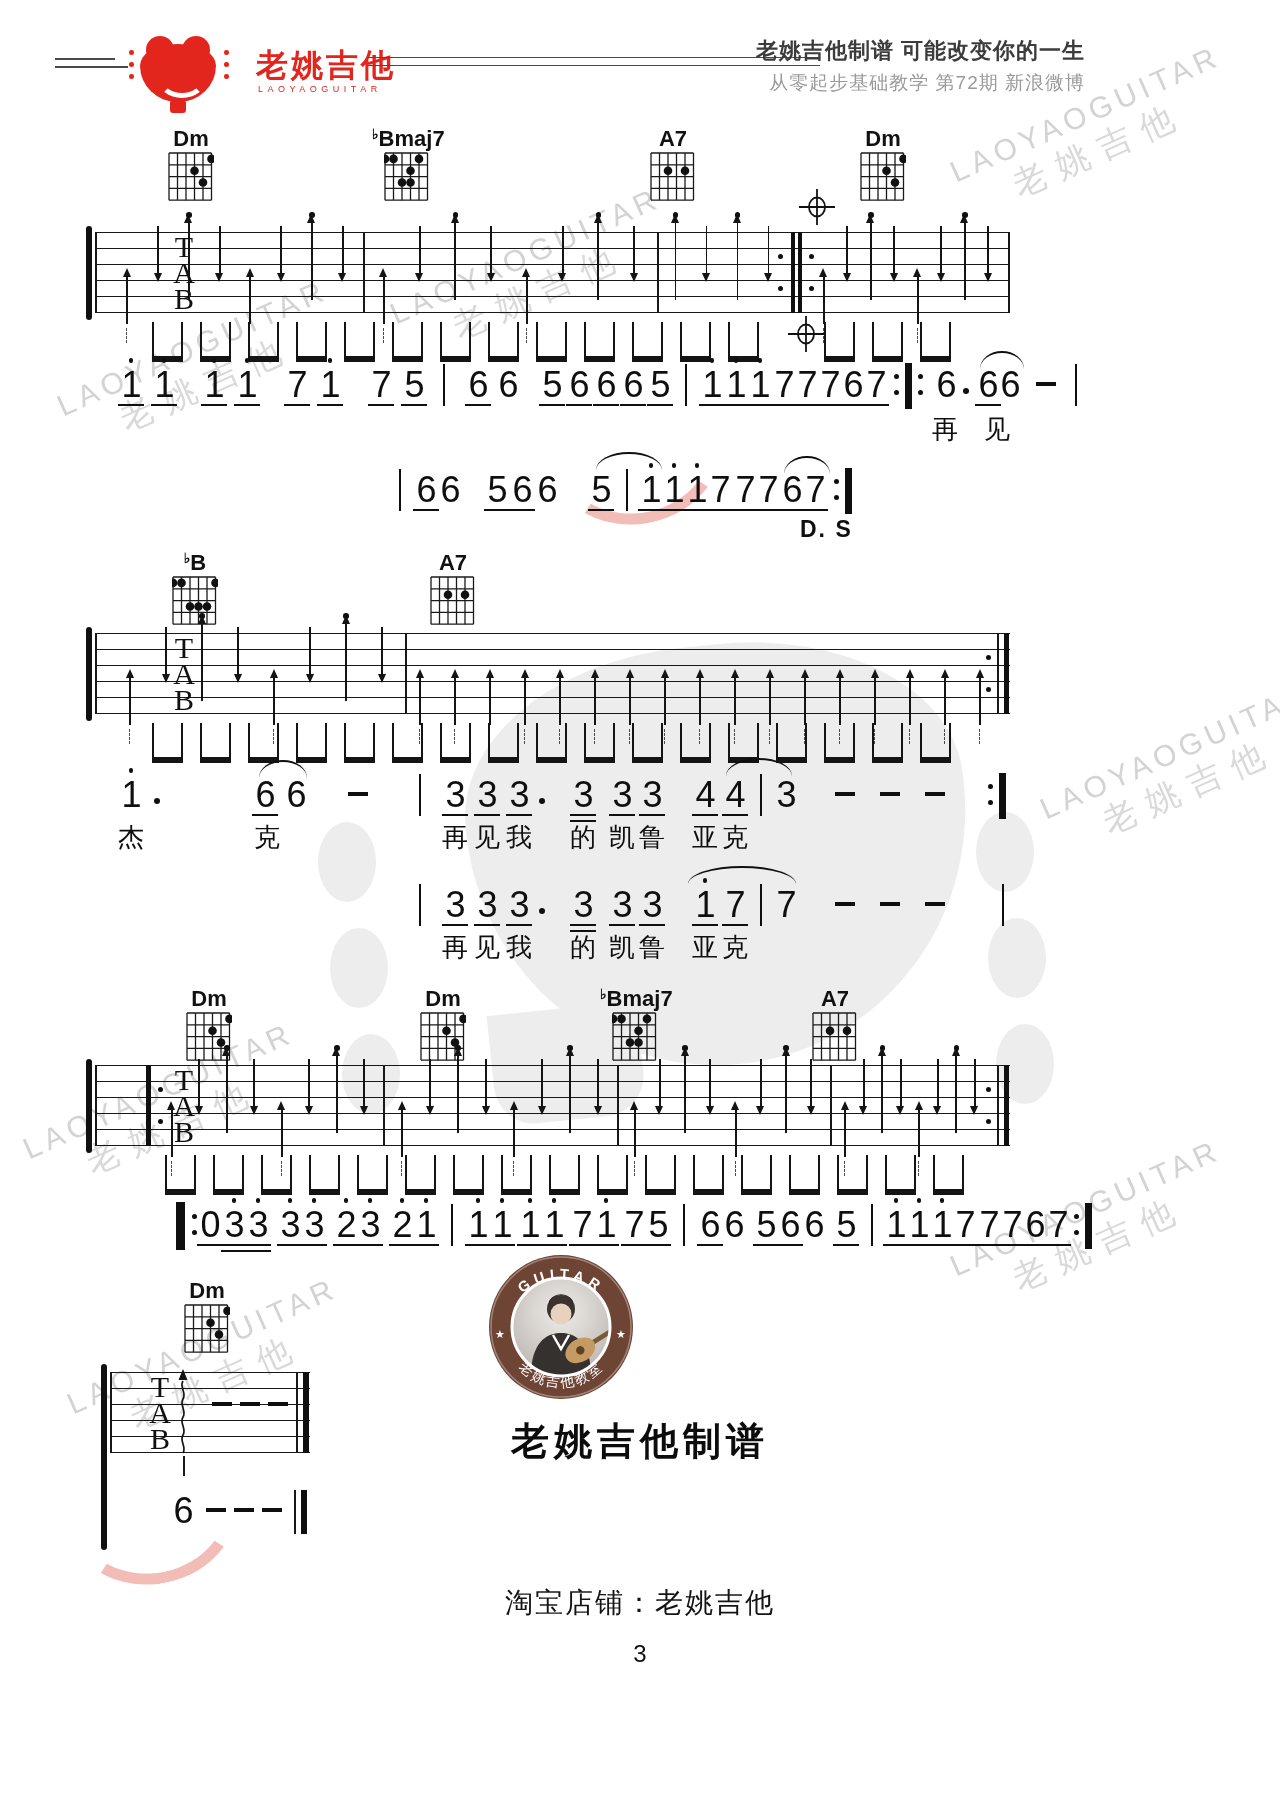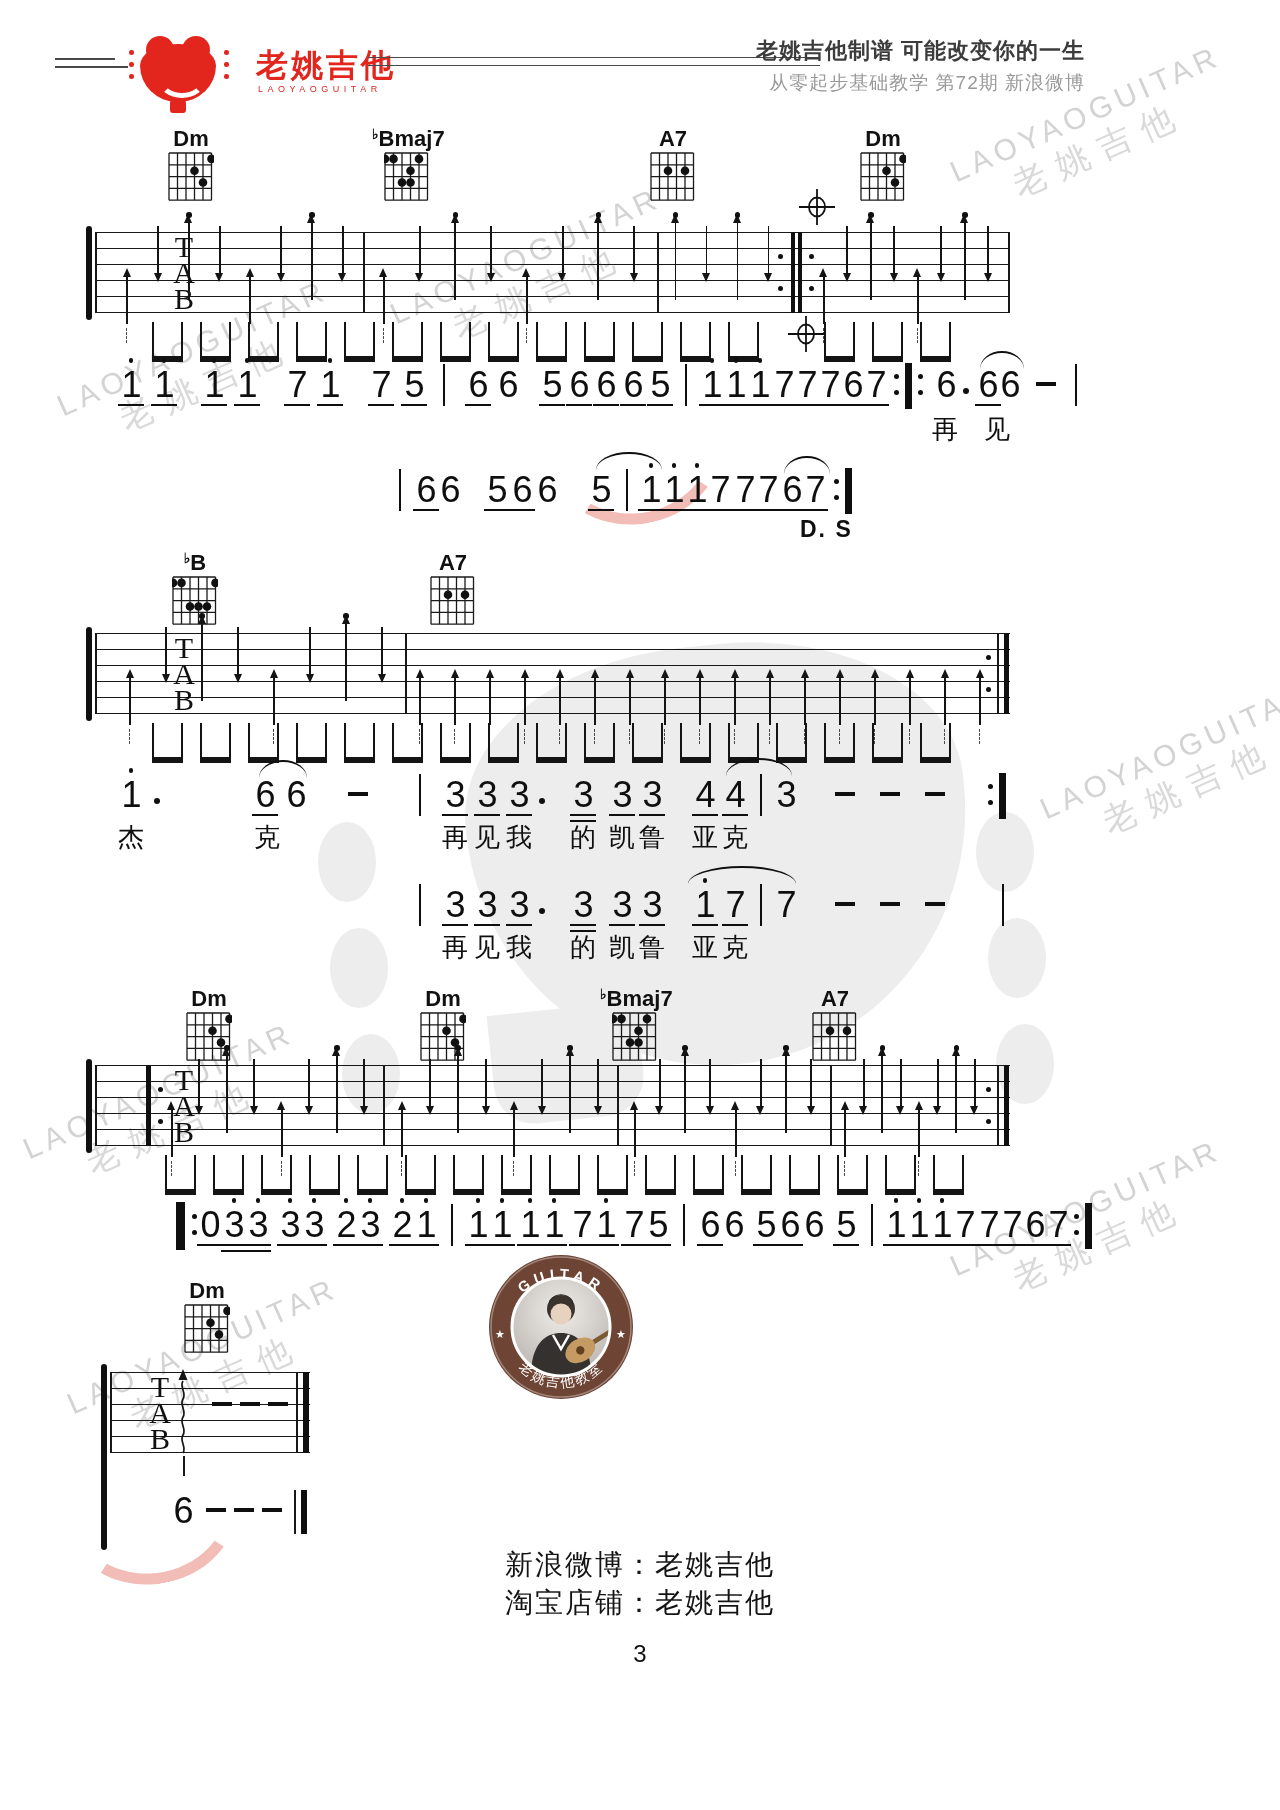--- a/index.html
+++ b/index.html
@@ -981,21 +981,21 @@
       <text font-size="14.5" font-weight="bold" fill="#ffffff" letter-spacing="5" font-family="Liberation Sans,sans-serif">
         <textPath href="#arcT" startOffset="50%" text-anchor="middle">GUITAR</textPath>
       </text>
       <text font-size="14" fill="#ffffff" letter-spacing="2" font-family="Liberation Sans,sans-serif">
         <textPath href="#arcB" startOffset="50%" text-anchor="middle">老姚吉他教室</textPath>
       </text>
       <text x="-66" y="11" font-size="11" fill="#ffffff">★</text>
       <text x="55" y="11" font-size="11" fill="#ffffff">★</text>
     </svg>
   </div>
-  <div class="f-line" style="top:1546px;">新浪微博：老姚吉他</div>
+  <div class="f-title">老姚吉他制谱</div>
   <div class="f-line" style="top:1584px;">淘宝店铺：老姚吉他</div>
   <div class="f-page">3</div>
 
 <div class="wm" style="position: absolute; left: 385px; top: 300px;">
       <div class="wm-en">LAOYAOGUITAR</div>
       <div class="wm-zh">老姚吉他</div>
     </div>
     <div class="wm" style="position: absolute; left: 945px; top: 158px;">
       <div class="wm-en">LAOYAOGUITAR</div>
       <div class="wm-zh">老姚吉他</div>

